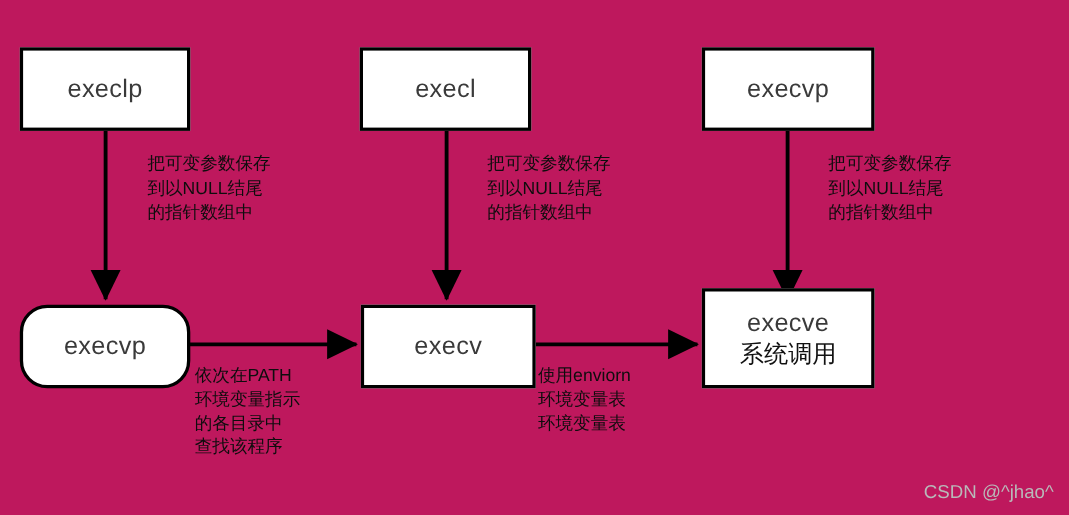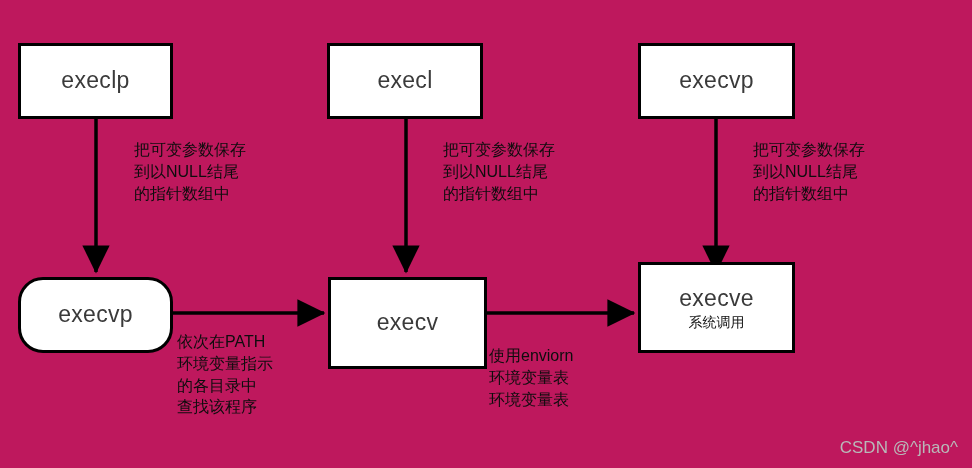--- a/index.html
+++ b/index.html
@@ -37,21 +37,21 @@
     line-height: 1.18;
     z-index: 2;
   }
   .node-title {
     font-size: 23px;
     color: #3a3a3a;
     letter-spacing: 0.3px;
     white-space: nowrap;
   }
   .node-sub {
-    font-size: 14px;
+    font-size: 22px;
     color: #111111;
     white-space: nowrap;
     margin-top: 2px;
   }
   .annot {
     position: absolute;
     font-size: 16px;
     color: #0d0d0d;
     line-height: 1.36;
     white-space: nowrap;
@@ -103,21 +103,21 @@
   </div>
 
   <div class="node" style="left:638px; top:43px; width:157px; height:76px;">
     <span class="node-title">execvp</span>
   </div>
 
   <div class="node" style="left:18px; top:277px; width:155px; height:76px;border-radius:25px;">
     <span class="node-title">execvp</span>
   </div>
 
-  <div class="node" style="left:328px; top:277px; width:159px; height:92px;">
+  <div class="node" style="left:328px; top:277px; width:159px; height:76px;">
     <span class="node-title">execv</span>
   </div>
 
   <div class="node" style="left:638px; top:262px; width:157px; height:91px;align-items:center;">
     <span class="node-title">execve</span>
     <span class="node-sub">系统调用</span>
   </div>
 
   <div class="annot" style="left:134px; top:139px;">
     <span class="ln">把可变参数保存</span>
@@ -137,21 +137,21 @@
     <span class="ln">的指针数组中</span>
   </div>
 
   <div class="annot" style="left:177px; top:331px;">
     <span class="ln">依次在PATH</span>
     <span class="ln">环境变量指示</span>
     <span class="ln">的各目录中</span>
     <span class="ln">查找该程序</span>
   </div>
 
-  <div class="annot" style="left:489px; top:331px;margin-top:14px;">
+  <div class="annot" style="left:489px; top:331px;">
     <span class="ln">使用enviorn</span>
     <span class="ln">环境变量表</span>
     <span class="ln">环境变量表</span>
   </div>
 
   <div class="watermark">CSDN @^jhao^</div>
 
 </div>
 
 </body></html>

